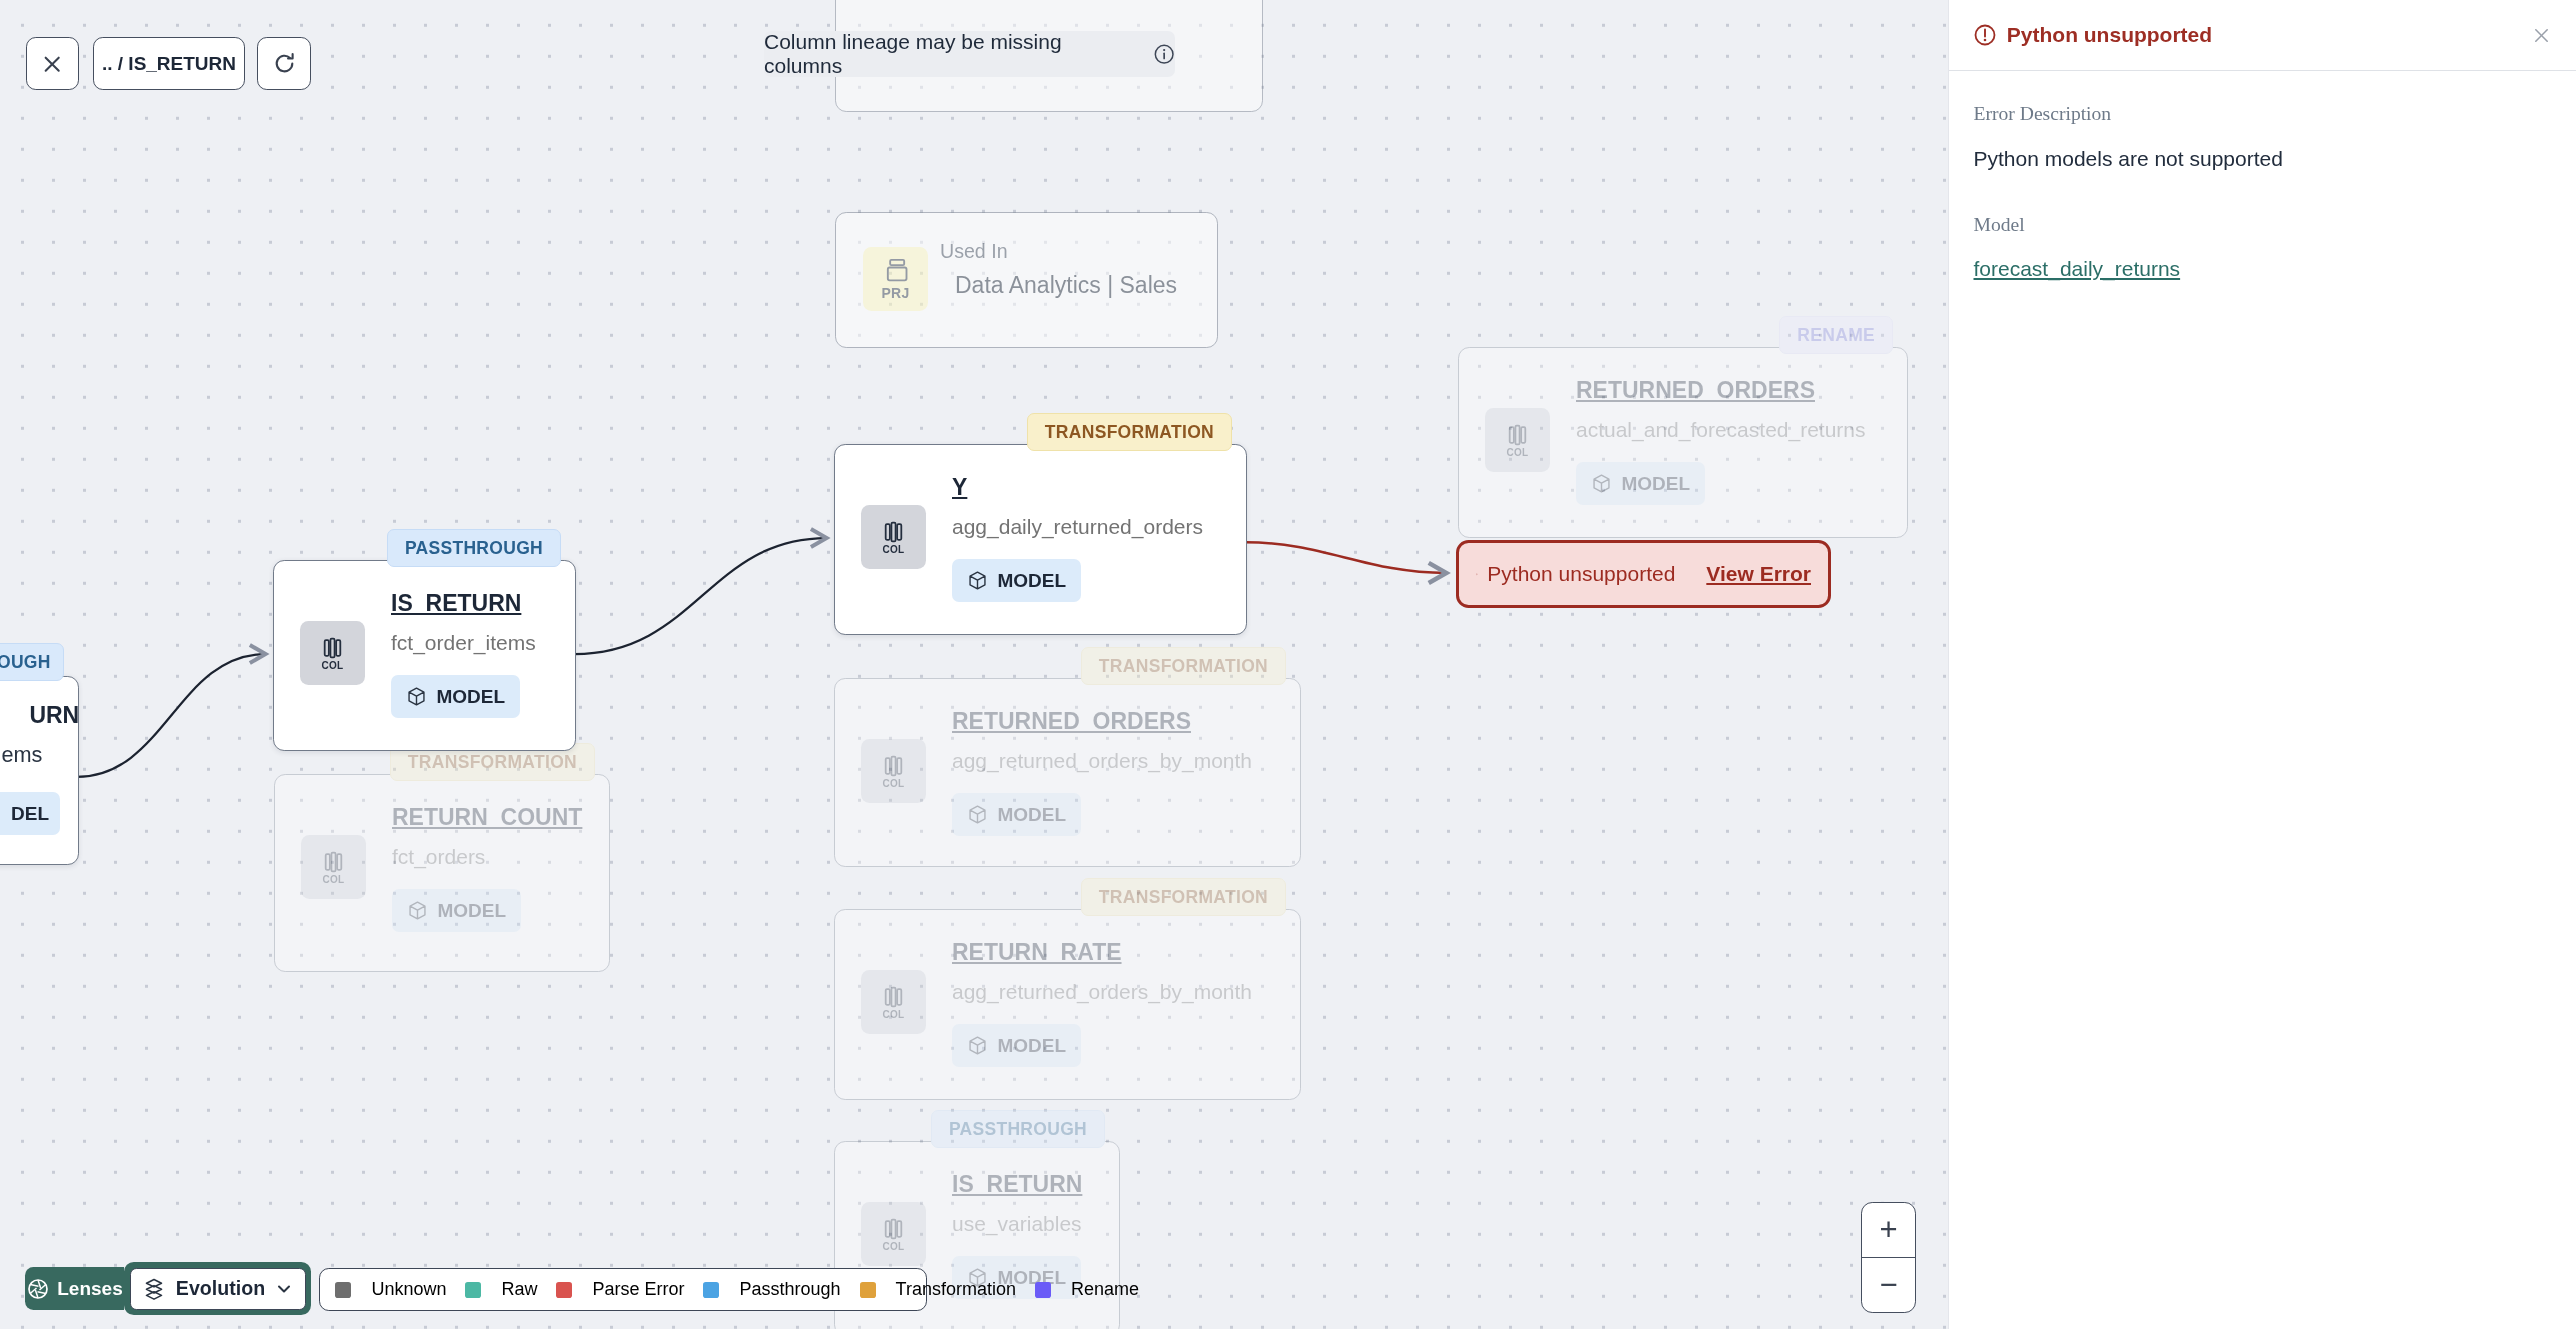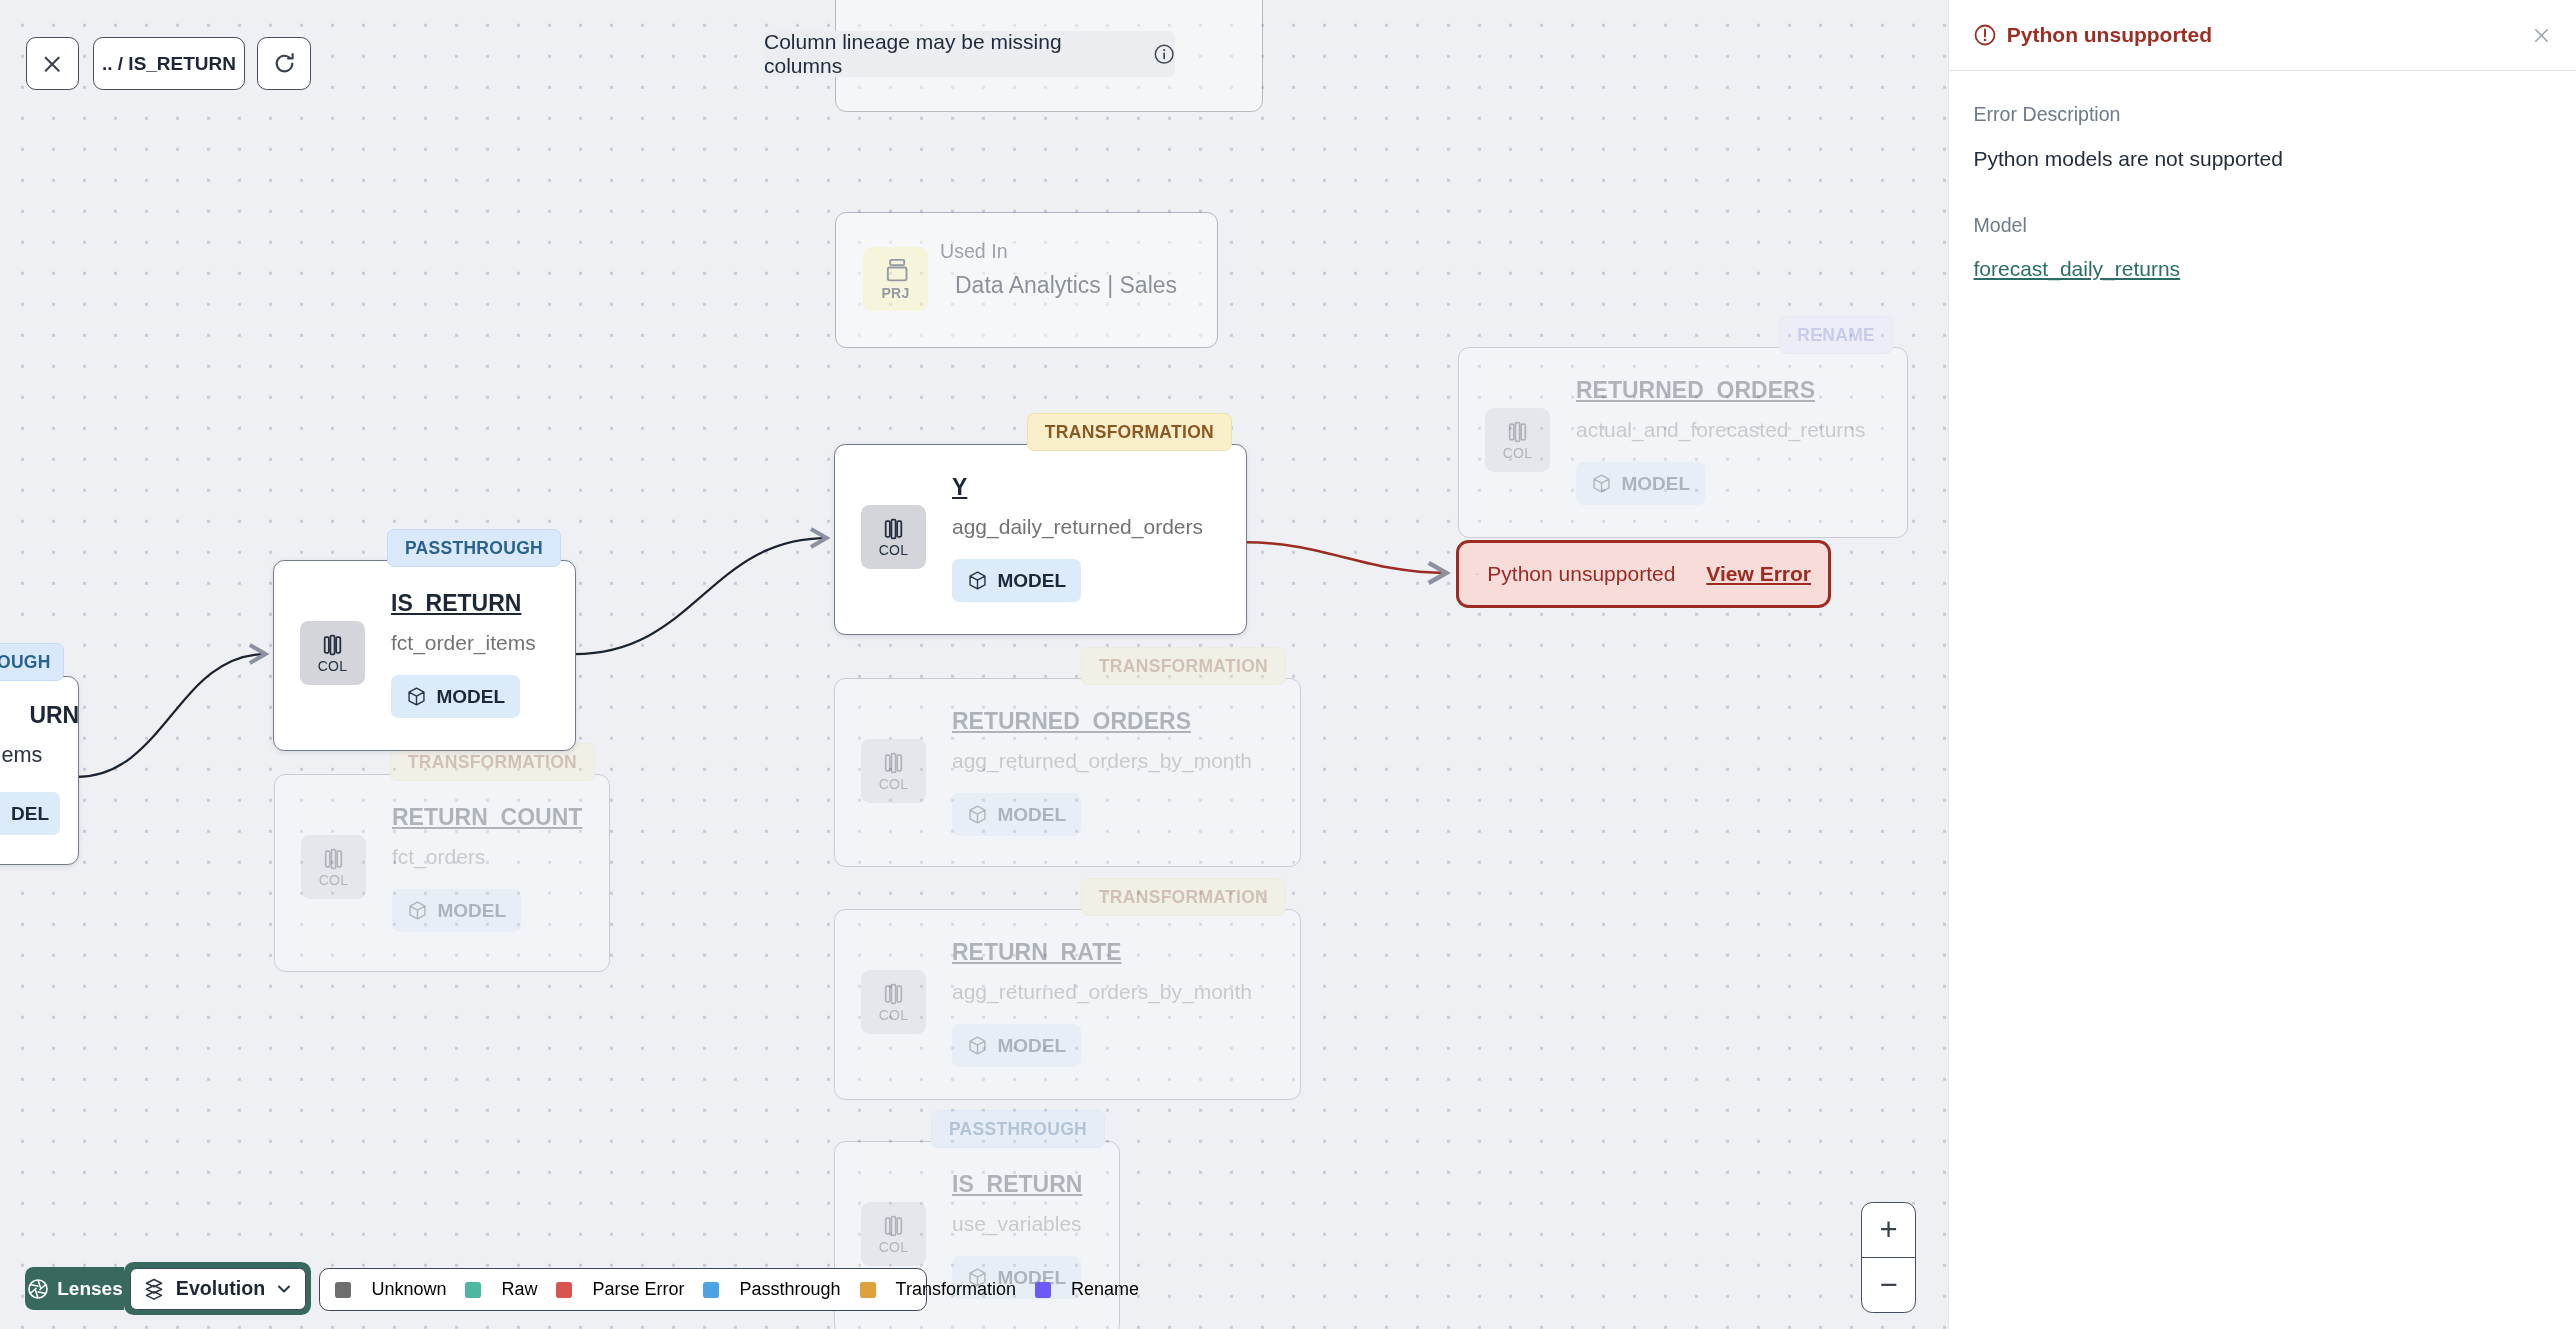--- a/index.html
+++ b/index.html
@@ -15,21 +15,21 @@
   .node{position:absolute;background:#ffffff;border:1.7px solid #717a89;border-radius:11.2px;z-index:10;}
   .node.active{box-shadow:0 1.4px 5.6px rgba(35,45,65,.10);}
   .dimwrap{position:absolute;left:0;top:0;width:100%;height:100%;z-index:9;}
   .badge{position:absolute;top:-32px;right:14px;height:36px;display:inline-flex;align-items:center;
          padding:0 17px;border-radius:7px;font-size:17.5px;font-weight:700;letter-spacing:0.3px;white-space:nowrap;}
   .badge.transformation{background:#f9f0cb;border:1.4px solid #efe2a9;color:#8d5722;}
   .badge.passthrough{background:#d9e9fb;border:1.4px solid #c6dcf6;color:#29618f;}
   .badge.rename{background:#e9e9fb;border:1.4px solid #dbdbf5;color:#7678d8;}
   .colbox{position:absolute;left:26px;top:60px;width:65px;height:64px;background:#d3d5db;border-radius:8.4px;
           display:flex;flex-direction:column;align-items:center;justify-content:center;color:#242e3e;}
-  .colbox .lbl{font-size:14px;font-weight:400;letter-spacing:0.3px;margin-top:0.7px;}
+  .colbox .lbl{font-size:10px;font-weight:700;letter-spacing:0.3px;margin-top:0.7px;}
   .prjbox{position:absolute;left:27px;top:34px;width:65px;height:64px;background:#fef9c3;border-radius:8.4px;
           display:flex;flex-direction:column;align-items:center;justify-content:center;color:#3c4656;}
   .prjbox .lbl{font-size:14px;font-weight:700;letter-spacing:0.3px;margin-top:0.7px;}
   .node-title{position:absolute;left:117px;top:29px;font-size:23px;font-weight:600;color:#1d2737;white-space:nowrap;text-decoration:underline;}
   .node-sub{position:absolute;left:117px;top:70px;font-size:21px;font-weight:400;color:#737373;white-space:nowrap;}
   .chip{position:absolute;left:117px;top:114px;height:43px;display:inline-flex;align-items:center;gap:9px;
         padding:0 15.4px;background:#dcebfa;border-radius:7px;font-size:19px;font-weight:600;color:#1d2737;}
   .usedin-kind{position:absolute;left:104px;top:26.6px;font-size:19.6px;color:#4b5563;}
   .usedin-title{position:absolute;left:119px;top:59px;font-size:23px;color:#2a3442;white-space:nowrap;}
   
@@ -67,21 +67,21 @@
           padding:0 15.4px;gap:19px;}
   .leg-item{display:flex;align-items:center;gap:20px;font-size:18px;color:#000000;white-space:nowrap;}
   .leg-sq{width:16px;height:16px;border-radius:2.8px;flex:0 0 auto;}
   
   #panel{position:absolute;left:1948px;top:0;width:628px;height:1329px;background:#ffffff;
          border-left:0.7px solid #e4e6eb;box-sizing:border-box;z-index:70;}
   #panel-header{position:absolute;left:0;top:0;width:100%;height:71px;border-bottom:0.7px solid #dfe2e7;
                 box-sizing:border-box;display:flex;align-items:center;padding:0 24px;}
   #panel-title{display:flex;align-items:center;gap:9.8px;color:#9d2e24;font-size:21px;font-weight:600;}
   #panel-close{margin-left:auto;cursor:pointer;display:flex;align-items:center;}
-  .sec-label{position:absolute;left:24.5px;font-size:19.6px;color:#6e7a89;}
+  .sec-label{position:absolute;left:24.5px;font-size:19.6px;color:#6e7a89;font-family:Liberation Serif, serif;}
   .sec-value{position:absolute;left:24.5px;font-size:21px;color:#222d3d;}
   #model-link{position:absolute;left:24.5px;font-size:21px;color:#2b6e67;text-decoration:underline;cursor:pointer;}
   .fragment{position:absolute;white-space:nowrap;}
 </style>
 </head>
 <body>
 
 <div id="app">
 
   <div id="canvas">

